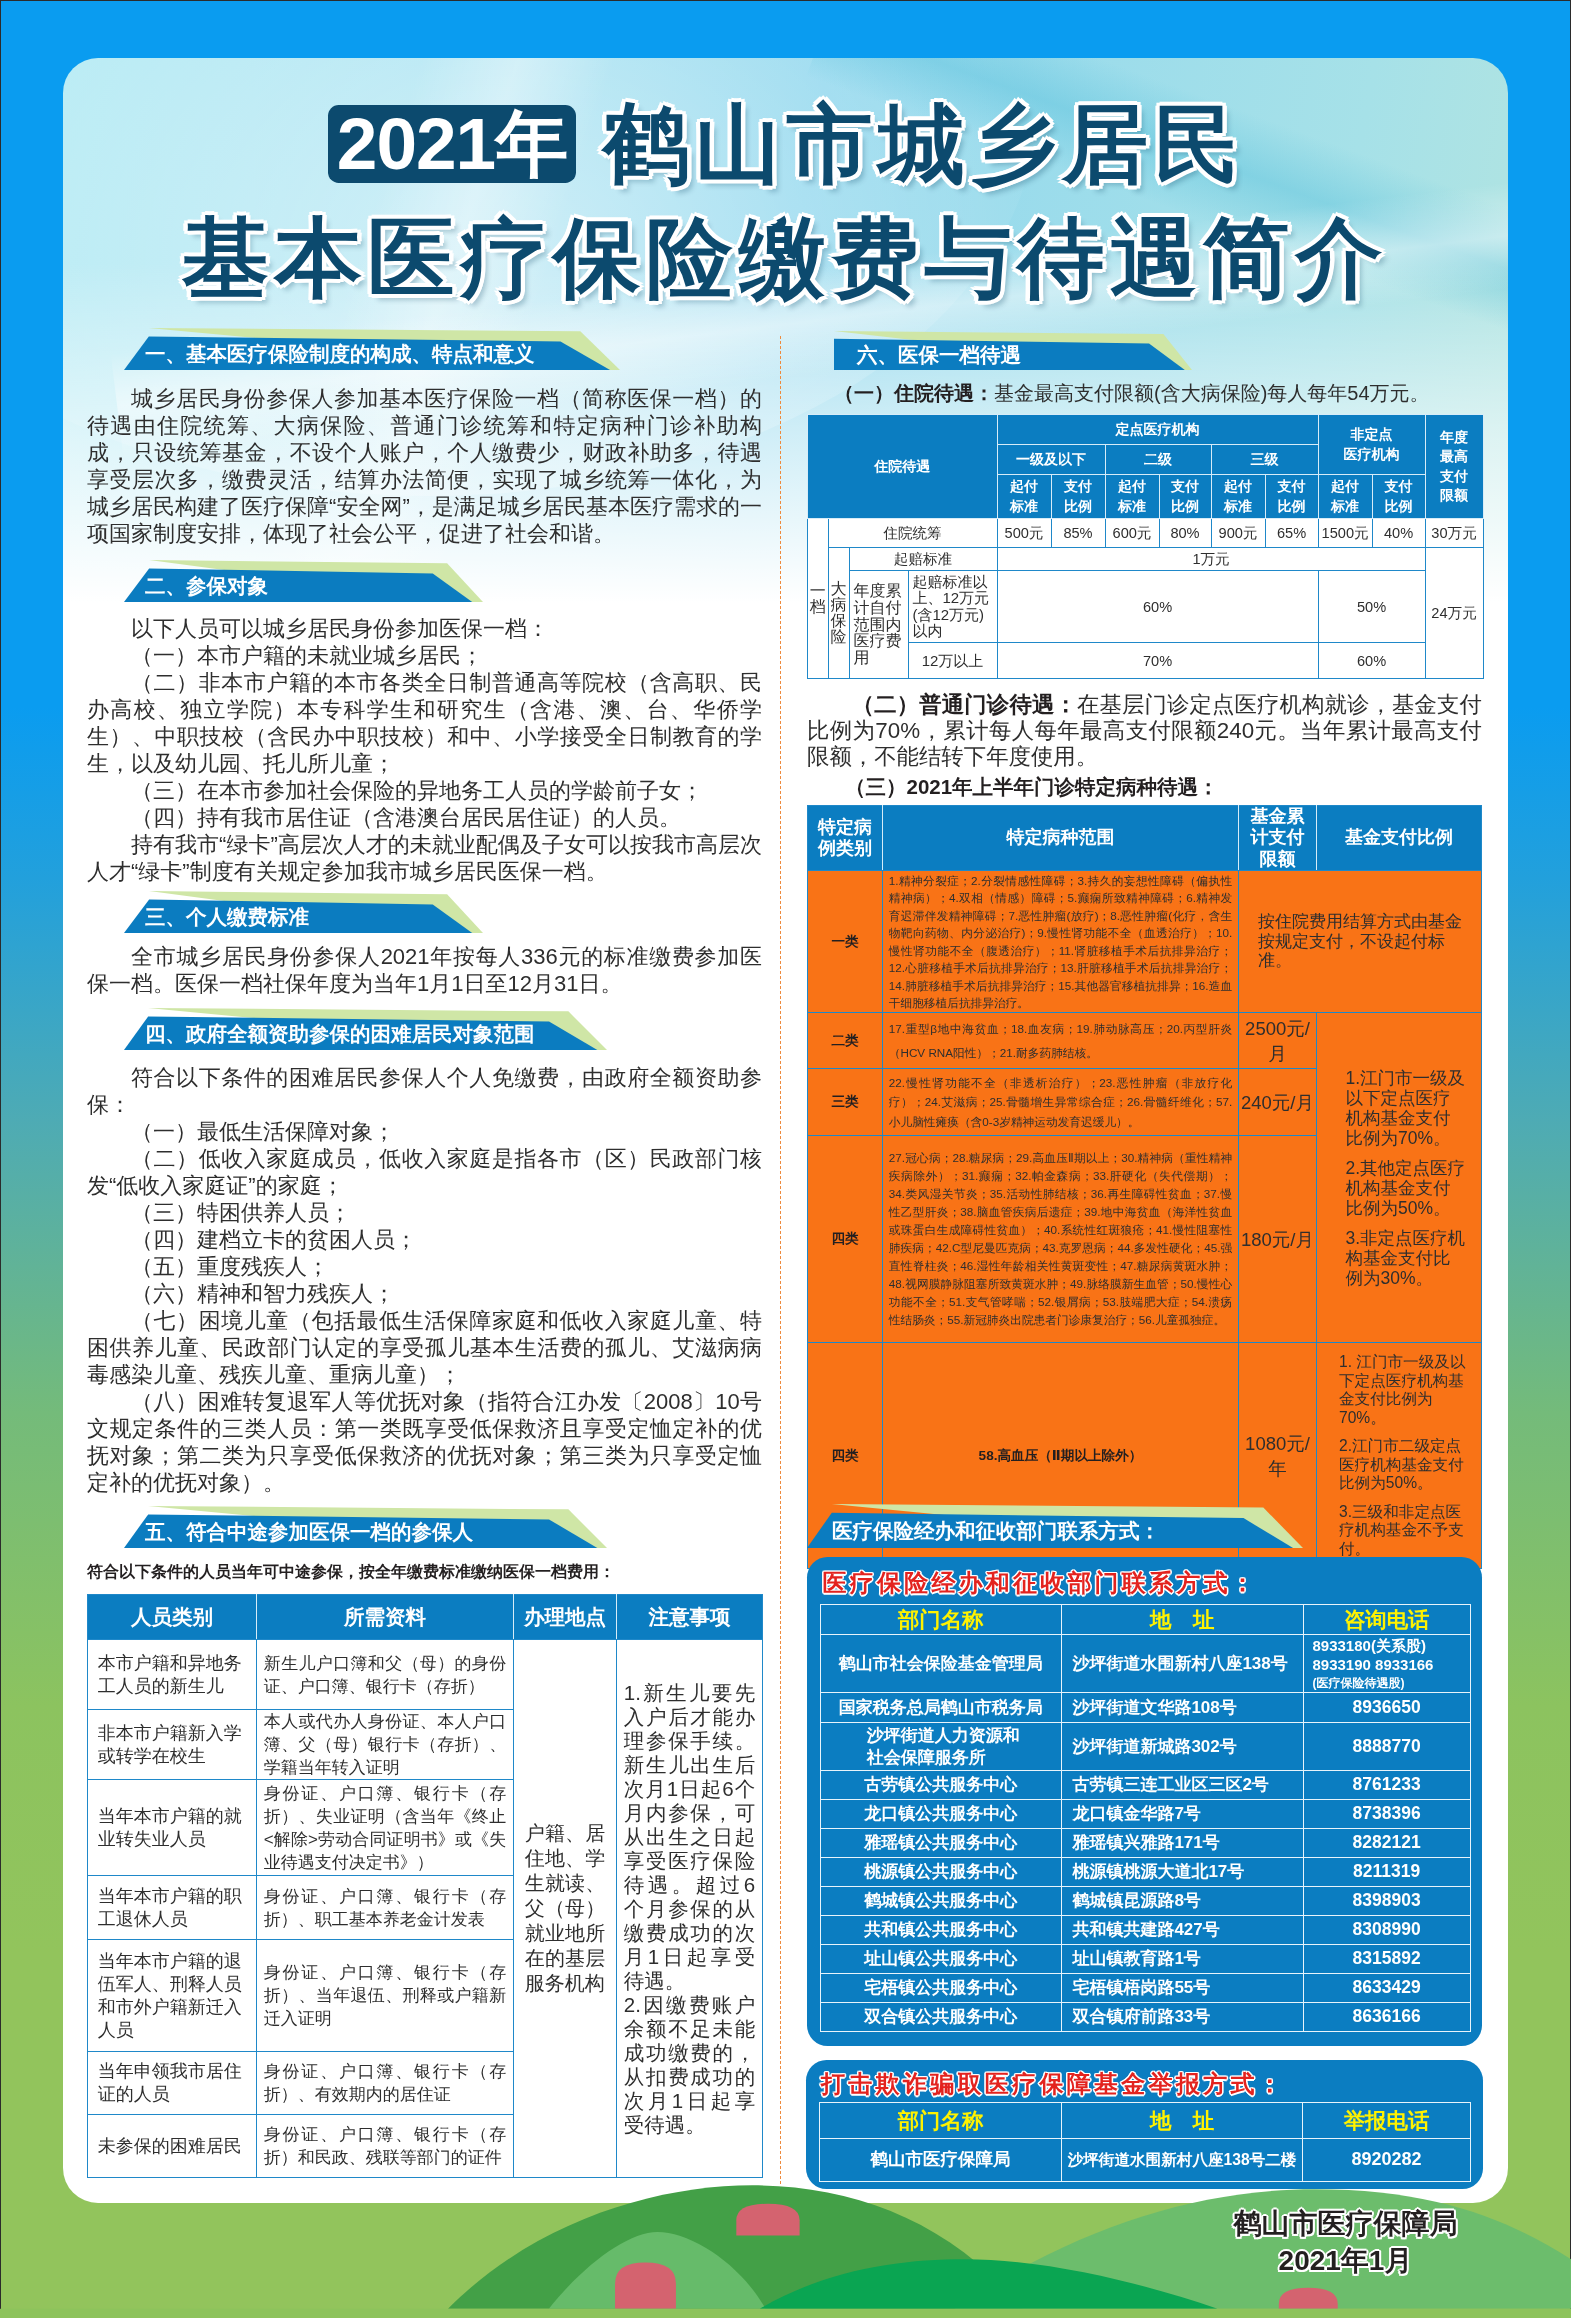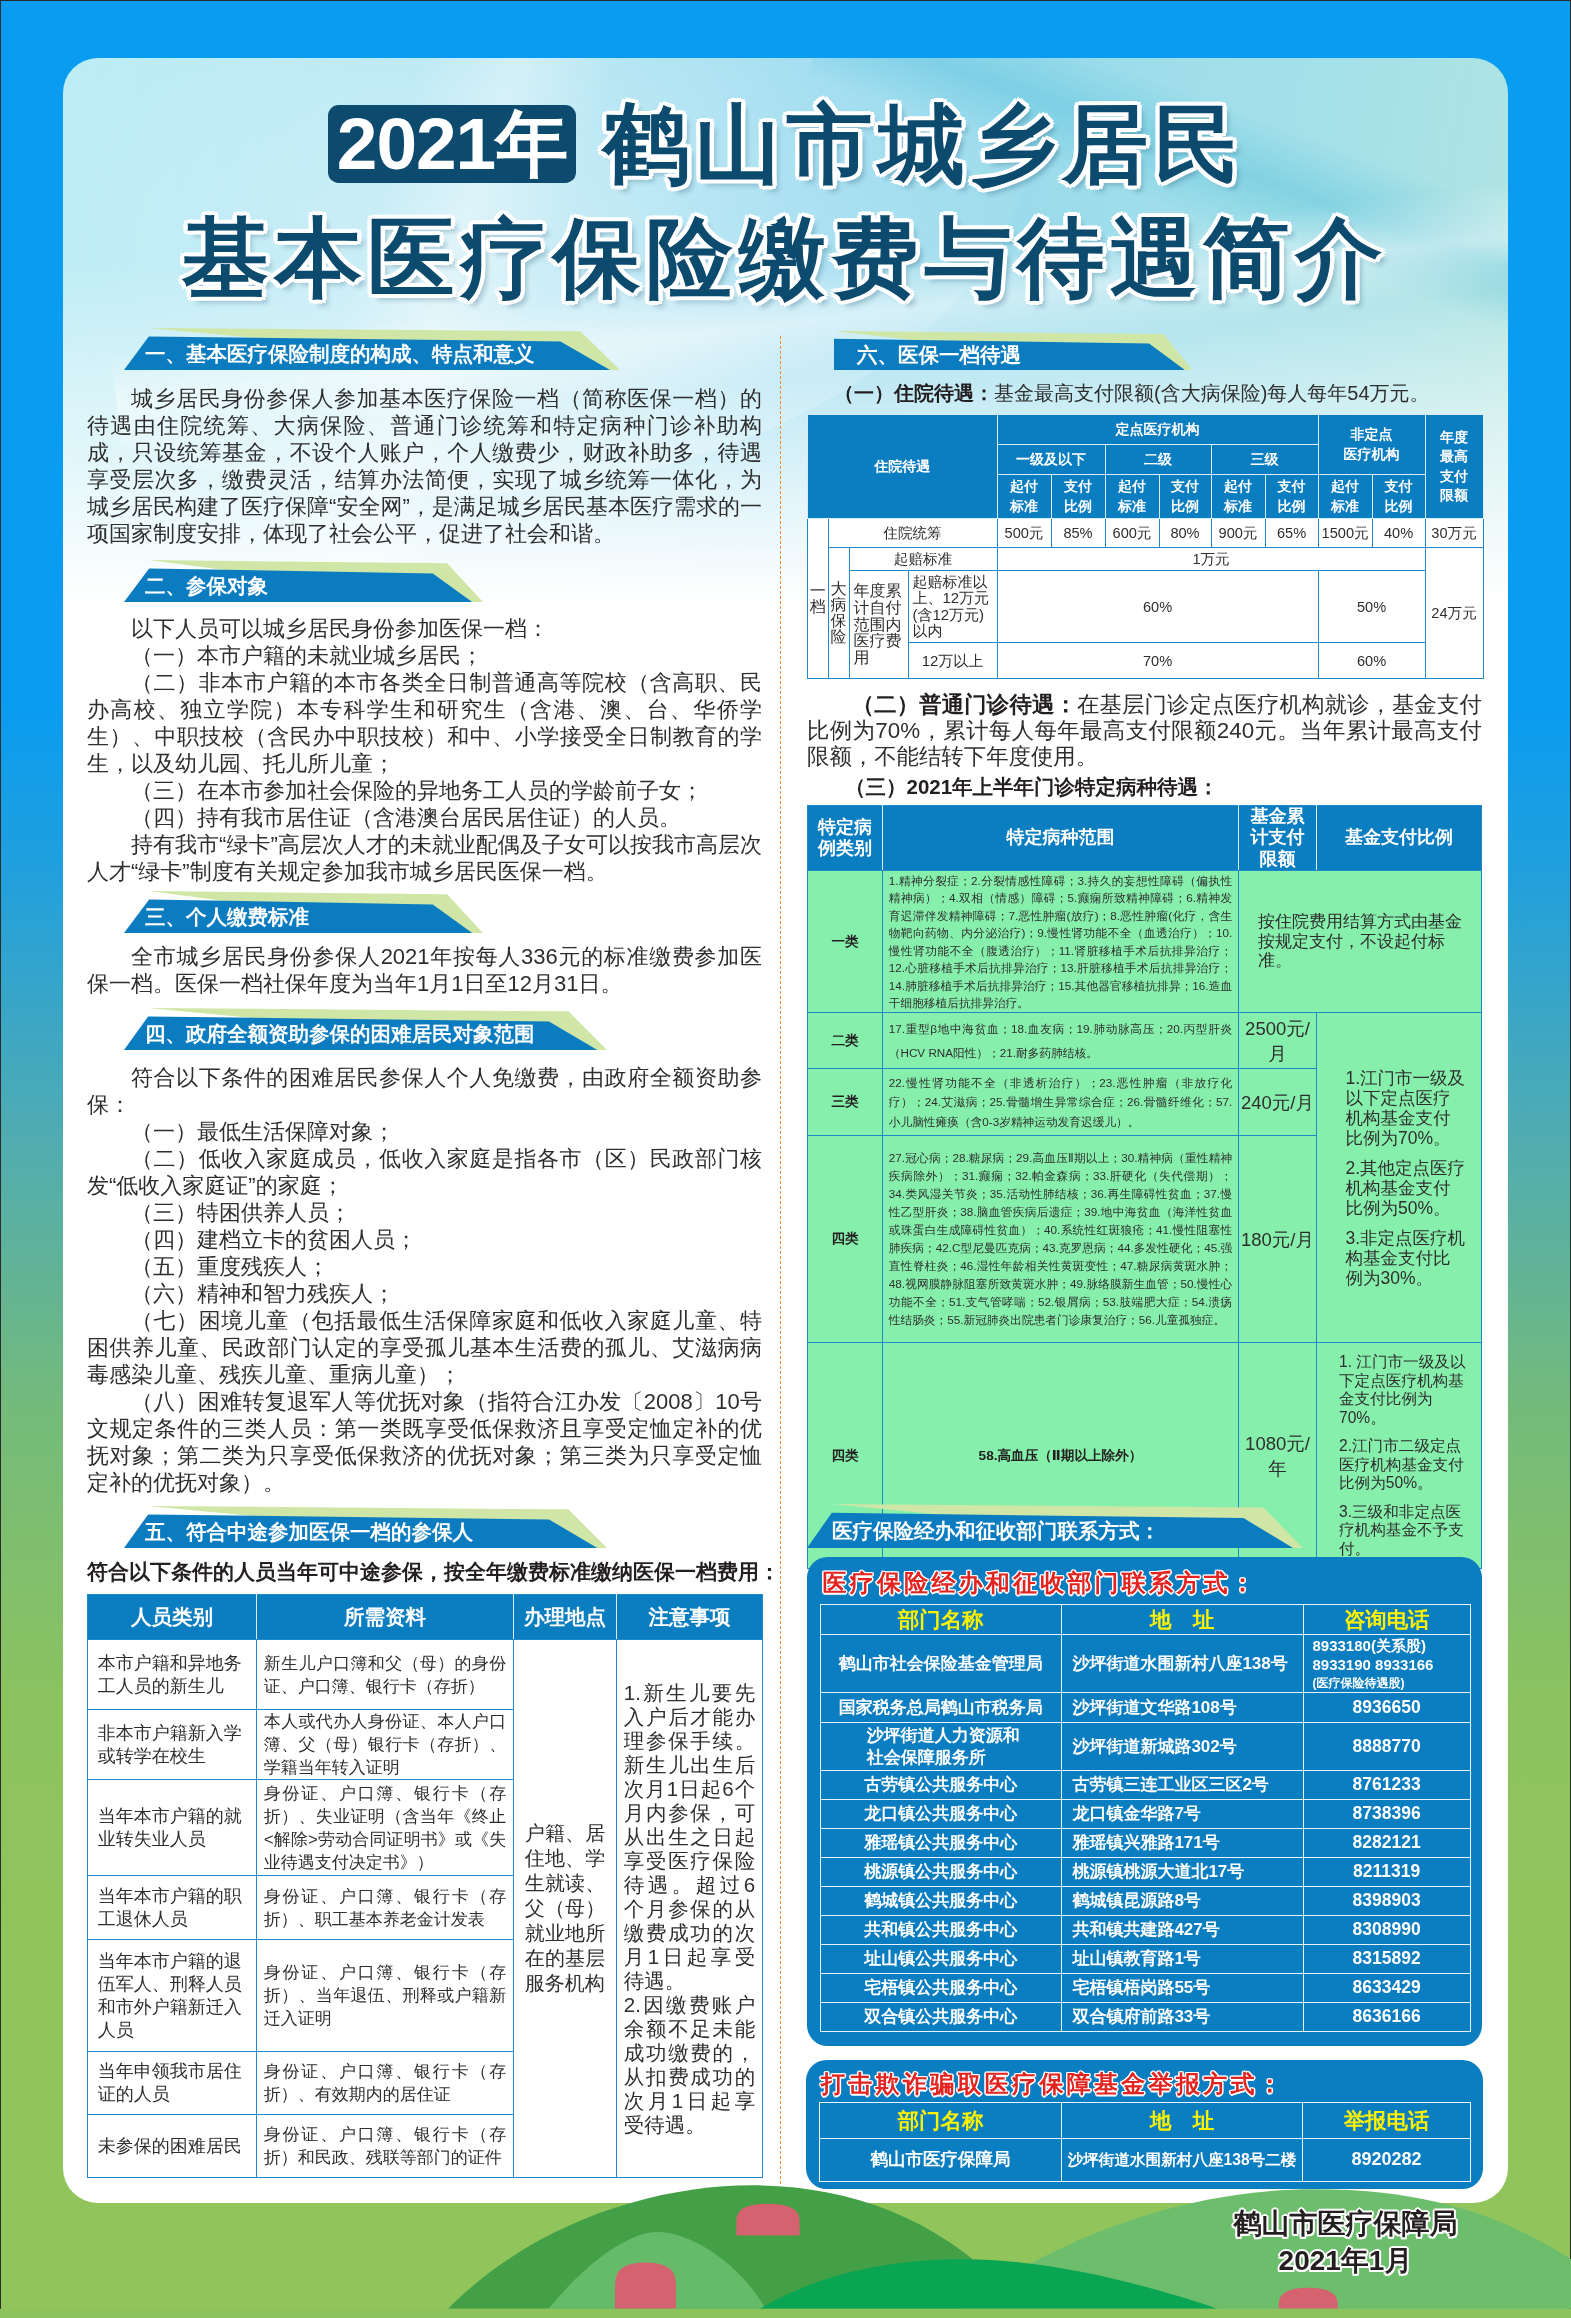--- a/index.html
+++ b/index.html
@@ -53,21 +53,21 @@
 .hosp-table th.cap{padding:0 8.8px}
 .hosp-table th.pre{white-space:pre-line}
 .hosp-table td{background:#fff;border:1.5px solid #1f88c9;font-size:14.6px;line-height:16.6px;text-align:center;vertical-align:middle;color:#2e2e2e;padding:0}
 .hosp-table td.vert{font-size:16px;line-height:16px;padding:0}
 .hosp-table td.narrow{font-size:16px;line-height:16.6px;padding:0 3.9px;text-align:left}
 .hosp-table td.band{font-size:15px;line-height:16.6px;padding:0 3.9px;text-align:left}
 .sp-table{left:807px;top:805px;width:674px}
 .sp-table th{background:#0b7dc1;color:#fff;font-size:18px;line-height:21.4px;font-weight:bold;border:1.5px solid #1f88c9;border-left-color:#d7ecf8;border-right-color:#d7ecf8;text-align:center;vertical-align:middle;padding:0 2.9px}
 .sp-table th:first-child{border-left-color:#1f88c9;padding:0 4.9px}
 .sp-table th:last-child{border-right-color:#1f88c9}
-.sp-table td{background:#86efac;border:1.5px solid #1f88c9;vertical-align:middle;color:#2e2e2e}
+.sp-table td{background:#f97316;border:1.5px solid #1f88c9;vertical-align:middle;color:#2e2e2e}
 .sp-table td.cat{font-size:13.6px;font-weight:bold;text-align:center;color:#231f20}
 .sp-table td.dis{font-size:11.7px;padding:0 5.8px;text-align:justify}
 .sp-table td.lim{font-size:18.5px;text-align:center;padding:0}
 .sp-table td.rat{font-size:17.5px;line-height:20px;padding:0 4.9px 0 18.5px;text-align:left}
 .sp-table td.rat2{font-size:15.6px;line-height:18.5px;padding:0 3.9px 0 12px;text-align:left}
 .sp-table td.merged{font-size:17px;line-height:19.5px;padding:0 14.6px 0 19px;text-align:left}
 .sp-table td.dis58{font-size:13.6px;font-weight:bold;text-align:center;color:#231f20}
 .rat p,.rat2 p{margin:10px}
 
 .box{background:#0b7dc1;border-radius:20.5px}
@@ -171,21 +171,21 @@
   <p>（八）困难转复退军人等优抚对象（指符合江办发〔2008〕10号文规定条件的三类人员：第一类既享受低保救济且享受定恤定补的优抚对象；第二类为只享受低保救济的优抚对象；第三类为只享受定恤定补的优抚对象）。</p>
 </div>
 
 <div class="c sec-head" style="left:124px;top:1506px;width:483px">
   <svg viewBox="0 0 100 100" preserveAspectRatio="none">
       <polygon class="g" points="5,0 92,8 100,100 96,100"></polygon>
       <polygon class="b" points="5,20 88,32 98,100 0,100"></polygon>
     </svg>
   <span class="sec-title">五、符合中途参加医保一档的参保人</span>
 </div>
-<div class="c bold" style="left:87px;top:1558px;width:682px;font-size:21px;line-height:27px;white-space:nowrap">符合以下条件的人员当年可中途参保，按全年缴费标准缴纳医保一档费用：</div>
+<div class="c bold" style="left:87px;top:1558px;width:682px;font-size:16px;line-height:27px;white-space:nowrap">符合以下条件的人员当年可中途参保，按全年缴费标准缴纳医保一档费用：</div>
 
 <table class="c mid-table">
   <colgroup>
       <col style="width:169px">
       <col style="width:257px">
       <col style="width:103px">
       <col style="width:146px">
     </colgroup>
   <tbody>
       <tr style="height:45px">

